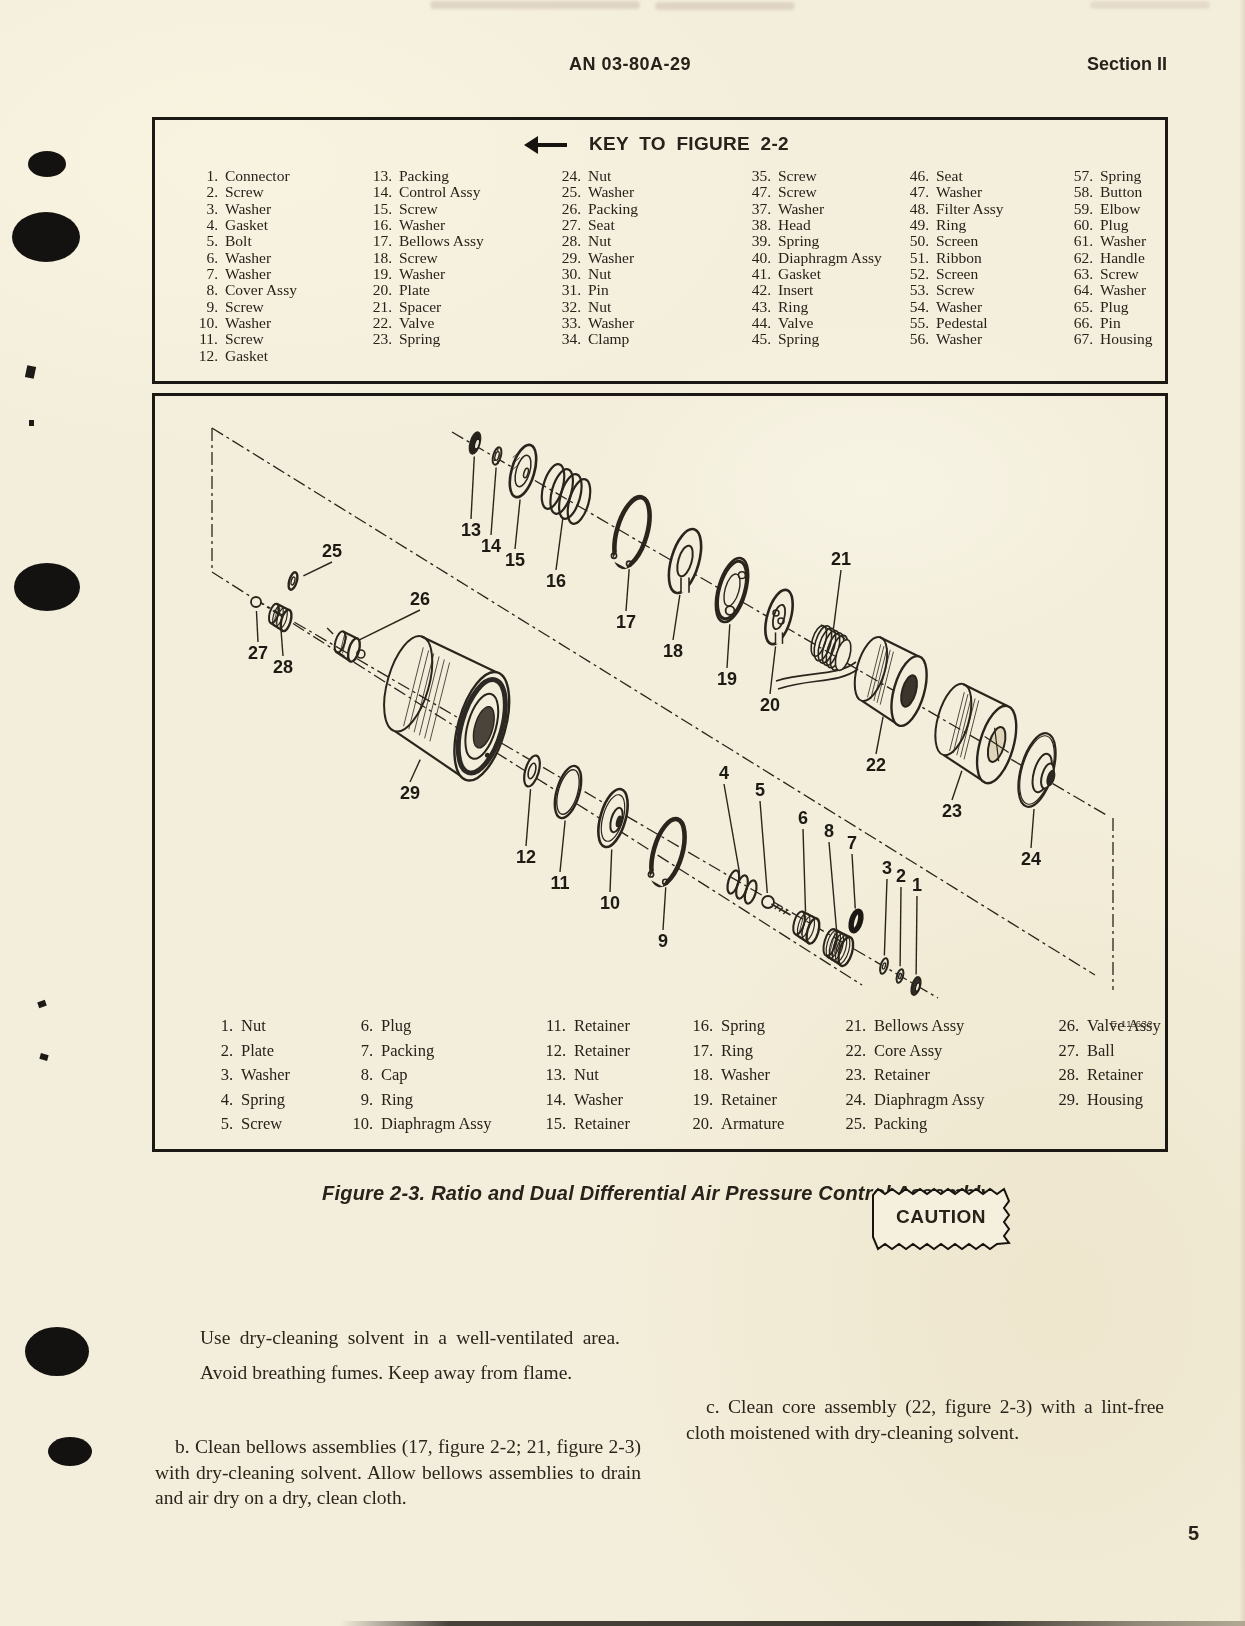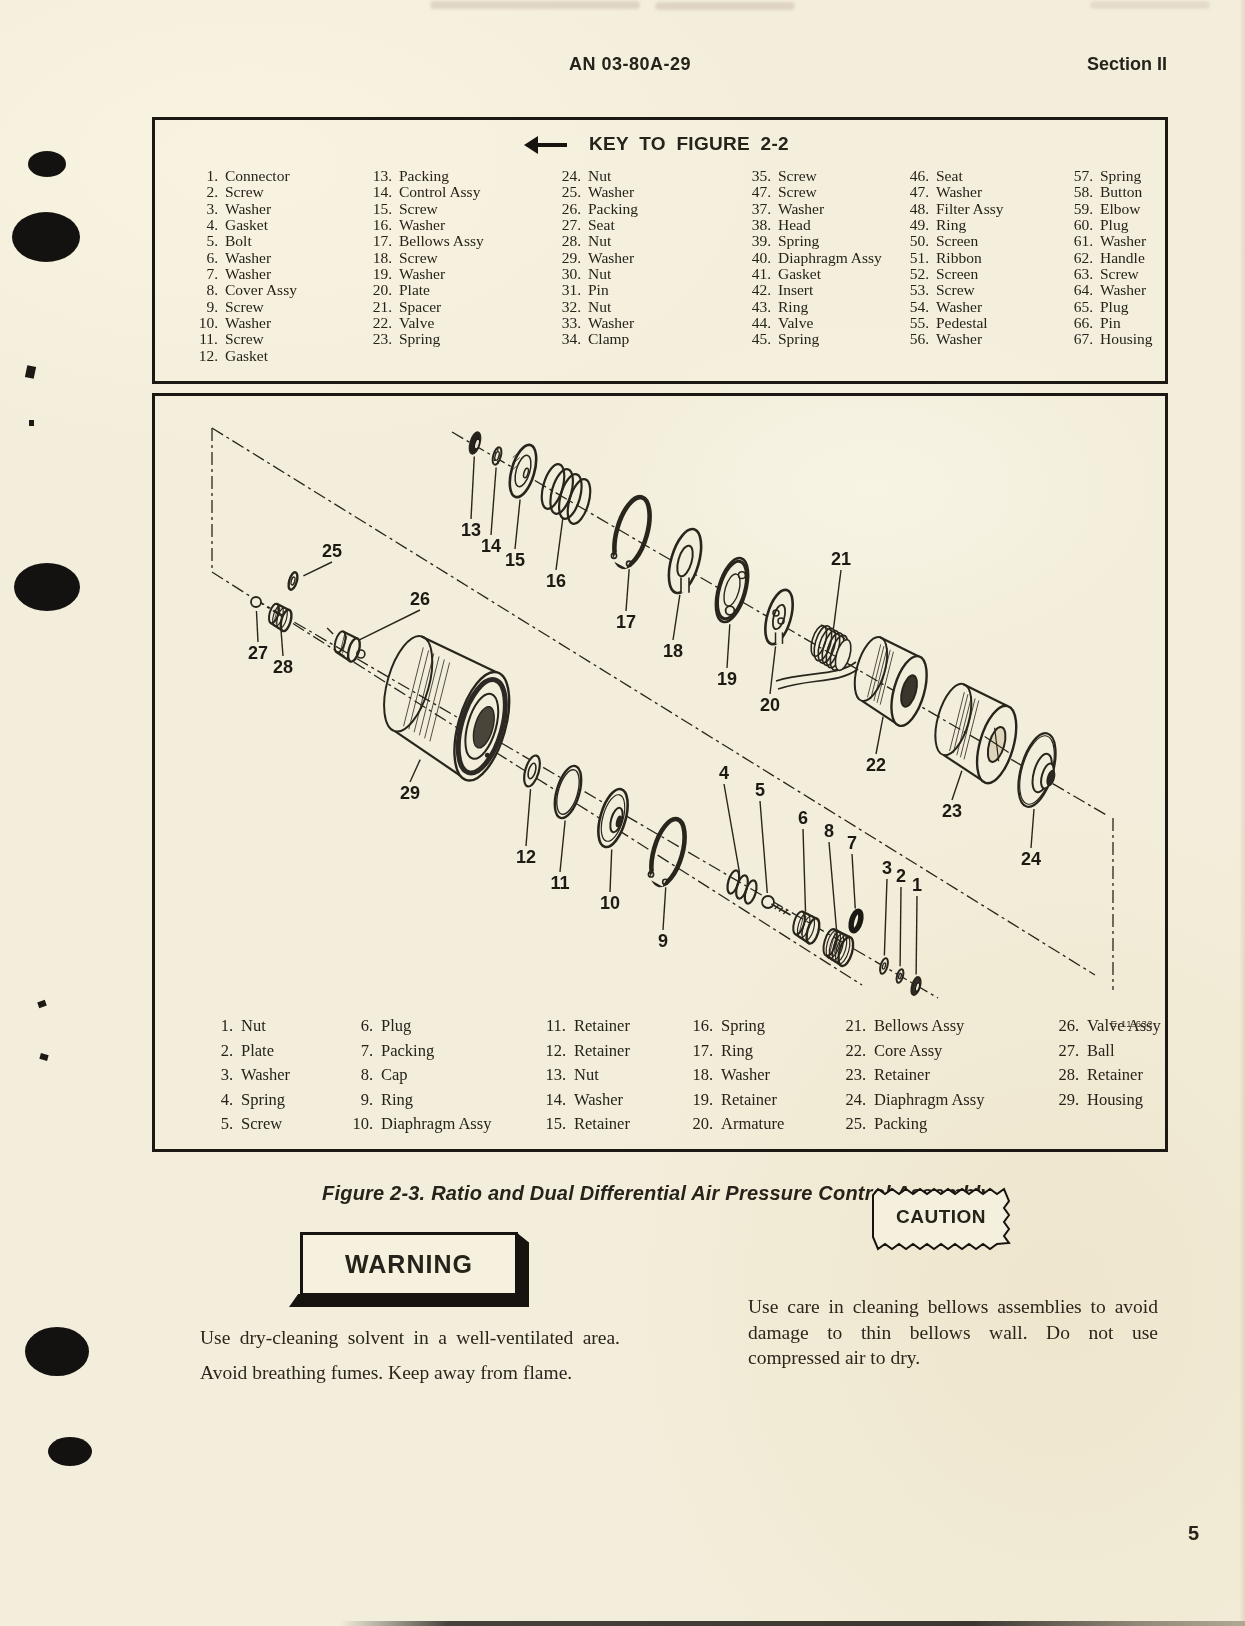--- a/index.html
+++ b/index.html
@@ -723,27 +723,25 @@
             <span class="kn">29.</span>
             <span>Housing</span>
           </div>
         </div>
       </div>
     <div class="figcode">E-11-632</div>
   </div>
 
   <div class="caption">Figure 2-3.  Ratio and Dual Differential Air Pressure Control Assembly</div>
 
-  <div class="warnbox">
-    <span>WARNING</span>
-  </div>
   <div class="tb note" style="left:200px;top:1320px;width:420px;">Use dry-cleaning solvent in a well-ventilated area. Avoid breathing fumes. Keep away from flame.</div>
+  <div class="tb indent" style="left:155px;top:1434px;width:486px;">b. Clean bellows assemblies (17, figure 2-2; 21, figure 2-3) with dry-cleaning solvent. Allow bellows assemblies to drain and air dry on a dry, clean cloth.</div>
 
   <div class="cautbox">
     <svg id="cautsvg" width="142" height="66">
         <polygon points="8,3 15,8 22,3 29,8 36,3 43,8 50,3 57,8 64,3 71,8 78,3 85,8 92,3 99,8 106,3 113,8 120,3 127,8 134,3 139,15 134,22 139,29 134,36 139,43 134,50 139,57 127,58 120,63 113,58 106,63 99,58 92,63 85,58 78,63 71,58 64,63 57,58 50,63 43,58 36,63 29,58 22,63 15,58 8,63 3,51 3,44 3,37 3,30 3,23 3,16 3,9" fill="#f5f0dd" stroke="#17140f" stroke-width="2"></polygon>
       </svg>
     <span>CAUTION</span>
   </div>
-  <div class="tb" style="left:748px;top:1294px;width:410px;line-height:25.5px;">Use care in cleaning bellows assemblies to avoid damage to thin bellows wall. Do not use compressed air to dry.</div>
+  <div class="tb indent" style="left:686px;top:1394px;width:478px;">c. Clean core assembly (22, figure 2-3) with a lint-free cloth moistened with dry-cleaning solvent.</div>
 
   <div class="pagenum">5</div>
 </div>
 
 </body></html>

